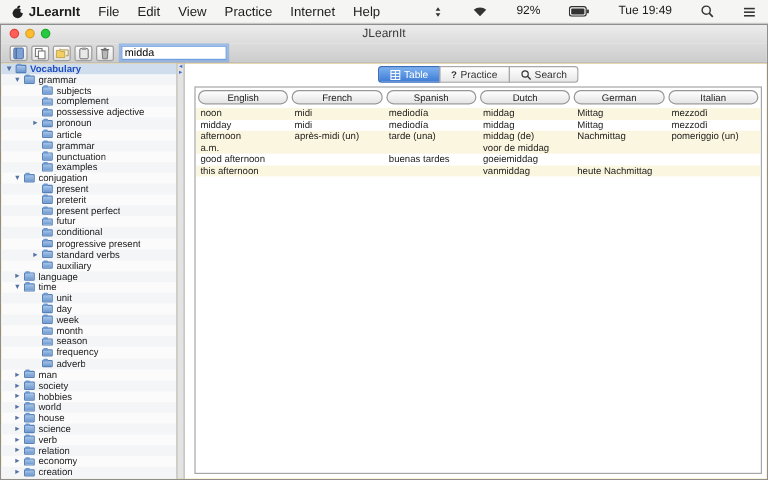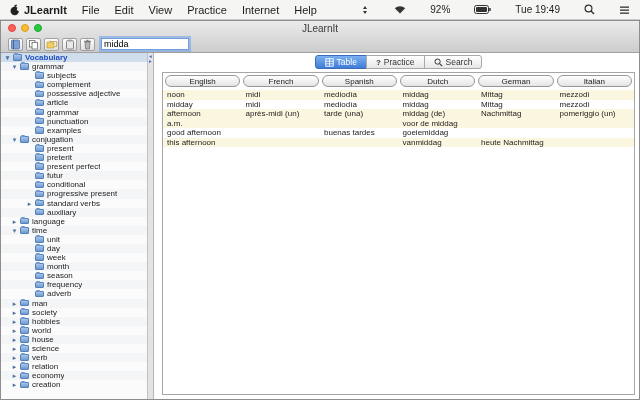--- a/index.html
+++ b/index.html
@@ -204,20 +204,25 @@
           </div>
           <div class="tree-row lvl2">
             <span class="expander"></span>
             <span class="folder-icon"></span>
             <span class="tree-label">complement</span>
           </div>
           <div class="tree-row lvl2">
             <span class="expander"></span>
             <span class="folder-icon"></span>
             <span class="tree-label">possessive adjective</span>
+          </div>
+          <div class="tree-row lvl2">
+            <span class="expander">▸</span>
+            <span class="folder-icon"></span>
+            <span class="tree-label">pronoun</span>
           </div>
           <div class="tree-row lvl2">
             <span class="expander"></span>
             <span class="folder-icon"></span>
             <span class="tree-label">article</span>
           </div>
           <div class="tree-row lvl2">
             <span class="expander"></span>
             <span class="folder-icon"></span>
             <span class="tree-label">grammar</span>

